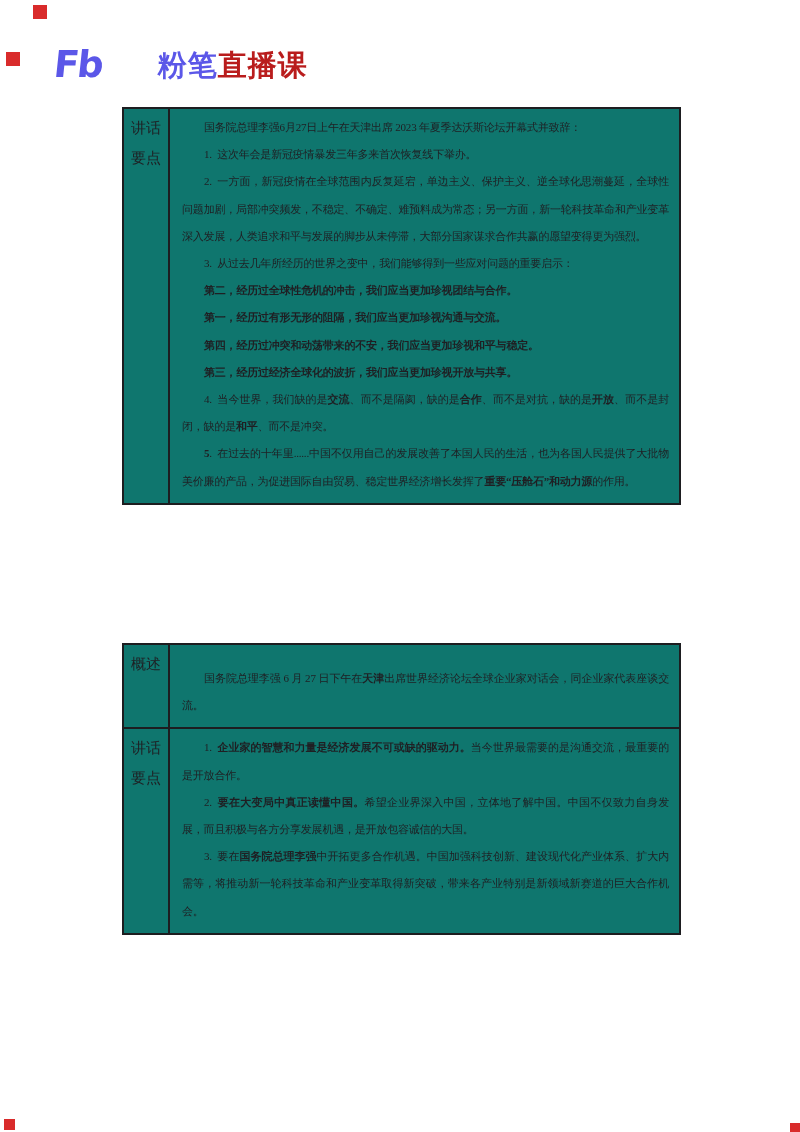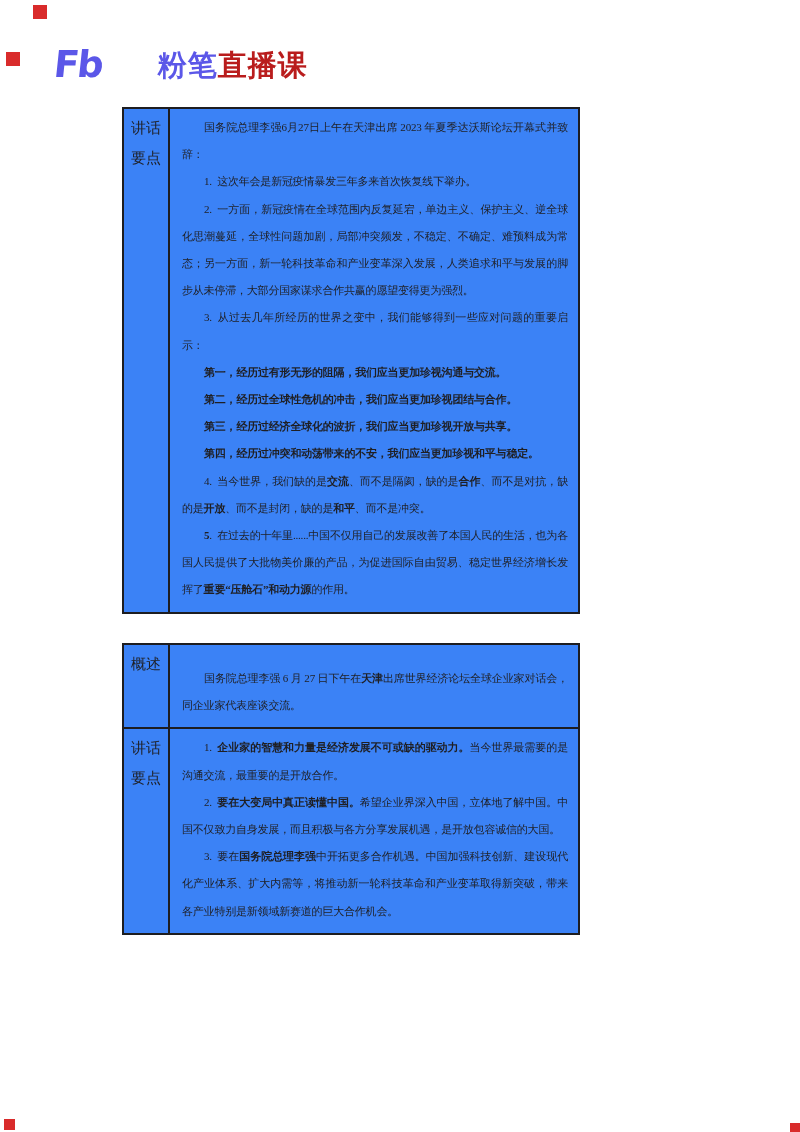--- a/index.html
+++ b/index.html
@@ -26,22 +26,22 @@
   }
   .logo-text {
     font-family:"DejaVu Sans","Liberation Sans",sans-serif;
     font-weight:bold; font-size:29px; line-height:38px; letter-spacing:1px;
     margin-left:12px; white-space:nowrap;
   }
   .logo-text .dark { }
 
   
   .doc-table {
-    position:absolute; left:122px; width:458px;
-    border:2px solid #1d1d20; background:#3b82f6;font-family:Liberation Serif, serif;
+    position:absolute; left:122px; width:559px;
+    border:2px solid #1d1d20; background:#0f766e;font-family:Liberation Serif, serif;
   }
   .t-row { display:flex; align-items:stretch; }
   .t-row + .t-row { border-top:2px solid #1d1d20; }
   .cell-h {
     flex:0 0 46px; width:46px; border-right:2px solid #1d1d20;
     padding:4px 2px 0 2px; text-align:center;
     font-size:15px; line-height:30px; white-space:pre-line;
   }
   .cell-c {
     flex:1 1 auto; padding:5px 10px 8px 12px;
@@ -72,24 +72,24 @@
 
   <div class="doc-table table-1">
     <div class="t-row">
       <div class="cell-h">讲话
 要点</div>
       <div class="cell-c">
           <p class="para"><span>国务院总理李强6月27日上午在天津出席 2023 年夏季达沃斯论坛开幕式并致辞：</span></p>
           <p class="para"><span>1. 这次年会是新冠疫情暴发三年多来首次恢复线下举办。</span></p>
           <p class="para"><span>2. 一方面，新冠疫情在全球范围内反复延宕，单边主义、保护主义、逆全球化思潮蔓延，全球性问题加剧，局部冲突频发，不稳定、不确定、难预料成为常态；另一方面，新一轮科技革命和产业变革深入发展，人类追求和平与发展的脚步从未停滞，大部分国家谋求合作共赢的愿望变得更为强烈。</span></p>
           <p class="para"><span>3. 从过去几年所经历的世界之变中，我们能够得到一些应对问题的重要启示：</span></p>
+          <p class="para"><b>第二，经历过全球性危机的冲击，我们应当更加珍视团结与合作。</b></p>
           <p class="para"><b>第一，经历过有形无形的阻隔，我们应当更加珍视沟通与交流。</b></p>
-          <p class="para"><b>第二，经历过全球性危机的冲击，我们应当更加珍视团结与合作。</b></p>
+          <p class="para"><b>第四，经历过冲突和动荡带来的不安，我们应当更加珍视和平与稳定。</b></p>
           <p class="para"><b>第三，经历过经济全球化的波折，我们应当更加珍视开放与共享。</b></p>
-          <p class="para"><b>第四，经历过冲突和动荡带来的不安，我们应当更加珍视和平与稳定。</b></p>
           <p class="para"><span>4. 当今世界，我们缺的是</span><b>交流</b><span>、而不是隔阂，缺的是</span><b>合作</b><span>、而不是对抗，缺的是</span><b>开放</b><span>、而不是封闭，缺的是</span><b>和平</b><span>、而不是冲突。</span></p>
           <p class="para"><b>5</b><span>. 在过去的十年里......中国不仅用自己的发展改善了本国人民的生活，也为各国人民提供了大批物美价廉的产品，为促进国际自由贸易、稳定世界经济增长发挥了</span><b>重要“压舱石”和动力源</b><span>的作用。</span></p>
         </div>
     </div>
   </div>
 
   <div class="doc-table table-2">
     <div class="t-row">
       <div class="cell-h">概述</div>
       <div class="cell-c">

